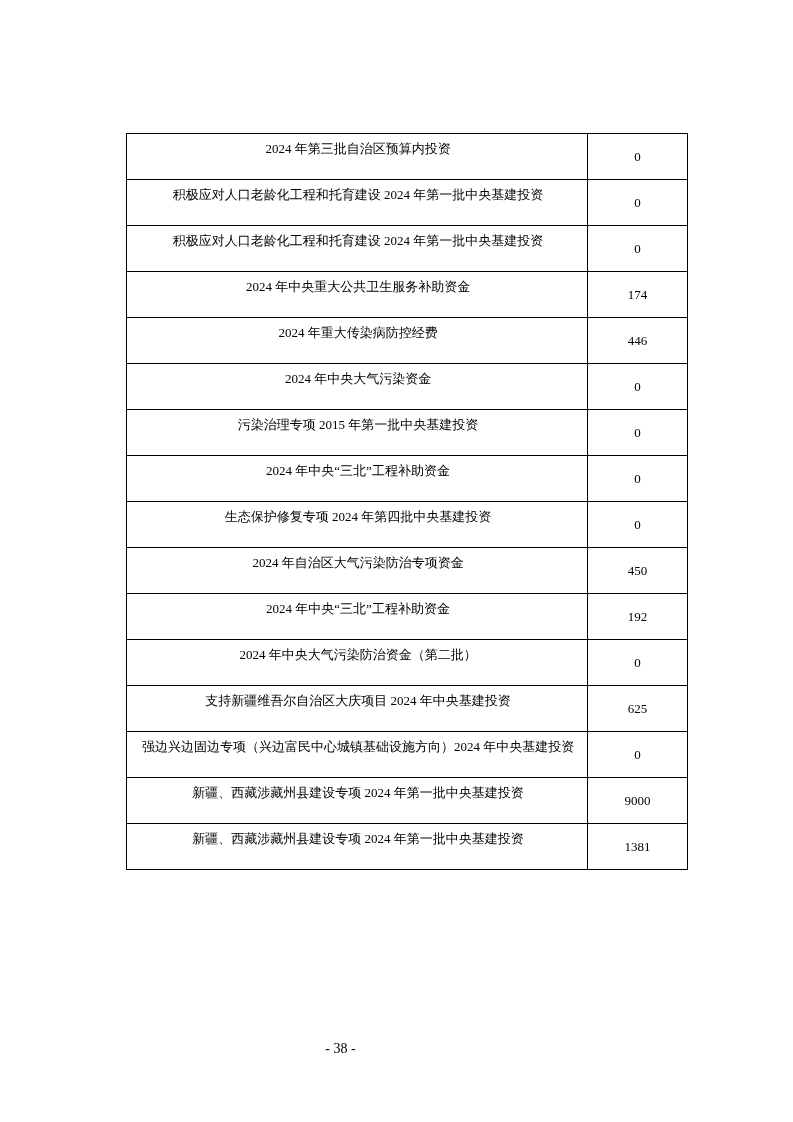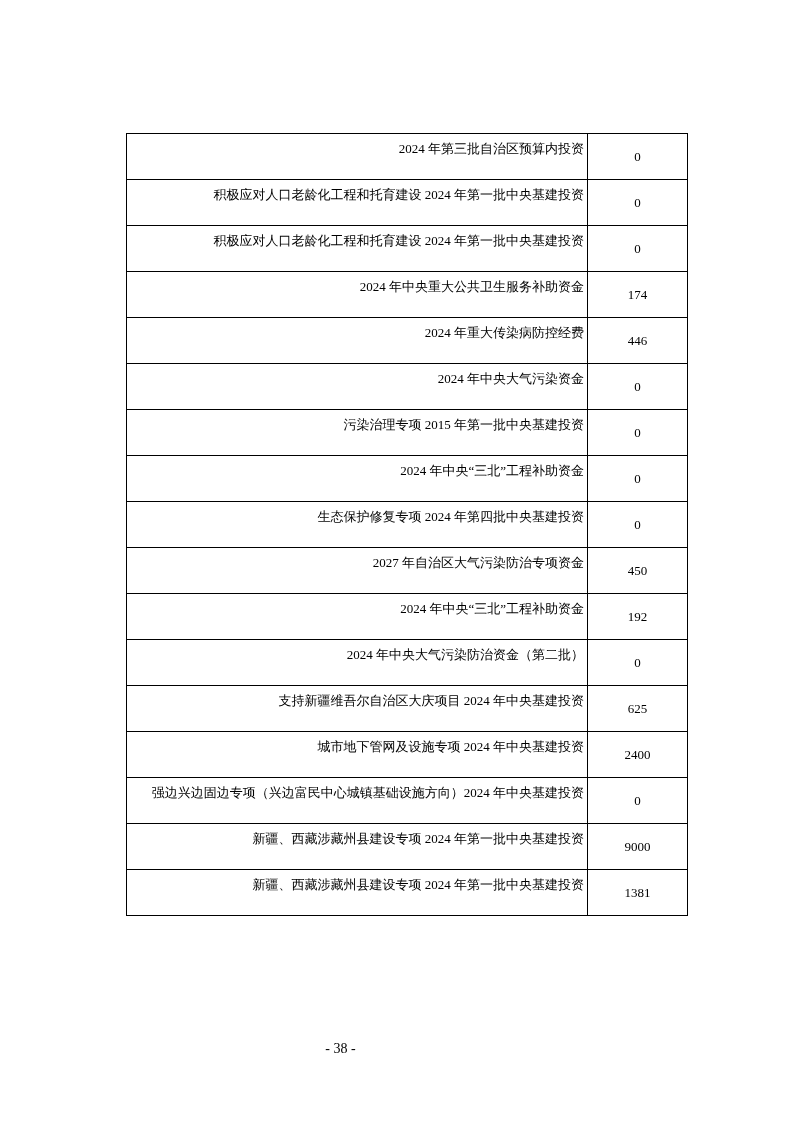--- a/index.html
+++ b/index.html
@@ -27,21 +27,21 @@
   }
   .doc-table td {
     border: 1px solid #000000;
     font-size: 13px;
     line-height: 21px;
     vertical-align: middle;
     overflow: hidden;
   }
   td.item-cell {
     width: 452px;
-    text-align: right;
+    text-align: center;
     padding: 4px 3px 20px 5px;
   }
   td.value-cell {
     width: 95px;
     text-align: center;
     padding: 4px 2px;
   }
   .page-footer {
     position: absolute;
     top: 1040px;
@@ -87,38 +87,34 @@
     </tr>
     <tr>
       <td class="item-cell">2024 年中央“三北”工程补助资金</td>
       <td class="value-cell">0</td>
     </tr>
     <tr>
       <td class="item-cell">生态保护修复专项 2024 年第四批中央基建投资</td>
       <td class="value-cell">0</td>
     </tr>
     <tr>
-      <td class="item-cell">2027 年自治区大气污染防治专项资金</td>
+      <td class="item-cell">2024 年自治区大气污染防治专项资金</td>
       <td class="value-cell">450</td>
     </tr>
     <tr>
       <td class="item-cell">2024 年中央“三北”工程补助资金</td>
       <td class="value-cell">192</td>
     </tr>
     <tr>
       <td class="item-cell">2024 年中央大气污染防治资金（第二批）</td>
       <td class="value-cell">0</td>
     </tr>
     <tr>
       <td class="item-cell">支持新疆维吾尔自治区大庆项目 2024 年中央基建投资</td>
       <td class="value-cell">625</td>
-    </tr>
-    <tr>
-      <td class="item-cell">城市地下管网及设施专项 2024 年中央基建投资</td>
-      <td class="value-cell">2400</td>
     </tr>
     <tr>
       <td class="item-cell">强边兴边固边专项（兴边富民中心城镇基础设施方向）2024 年中央基建投资</td>
       <td class="value-cell">0</td>
     </tr>
     <tr>
       <td class="item-cell">新疆、西藏涉藏州县建设专项 2024 年第一批中央基建投资</td>
       <td class="value-cell">9000</td>
     </tr>
     <tr>

